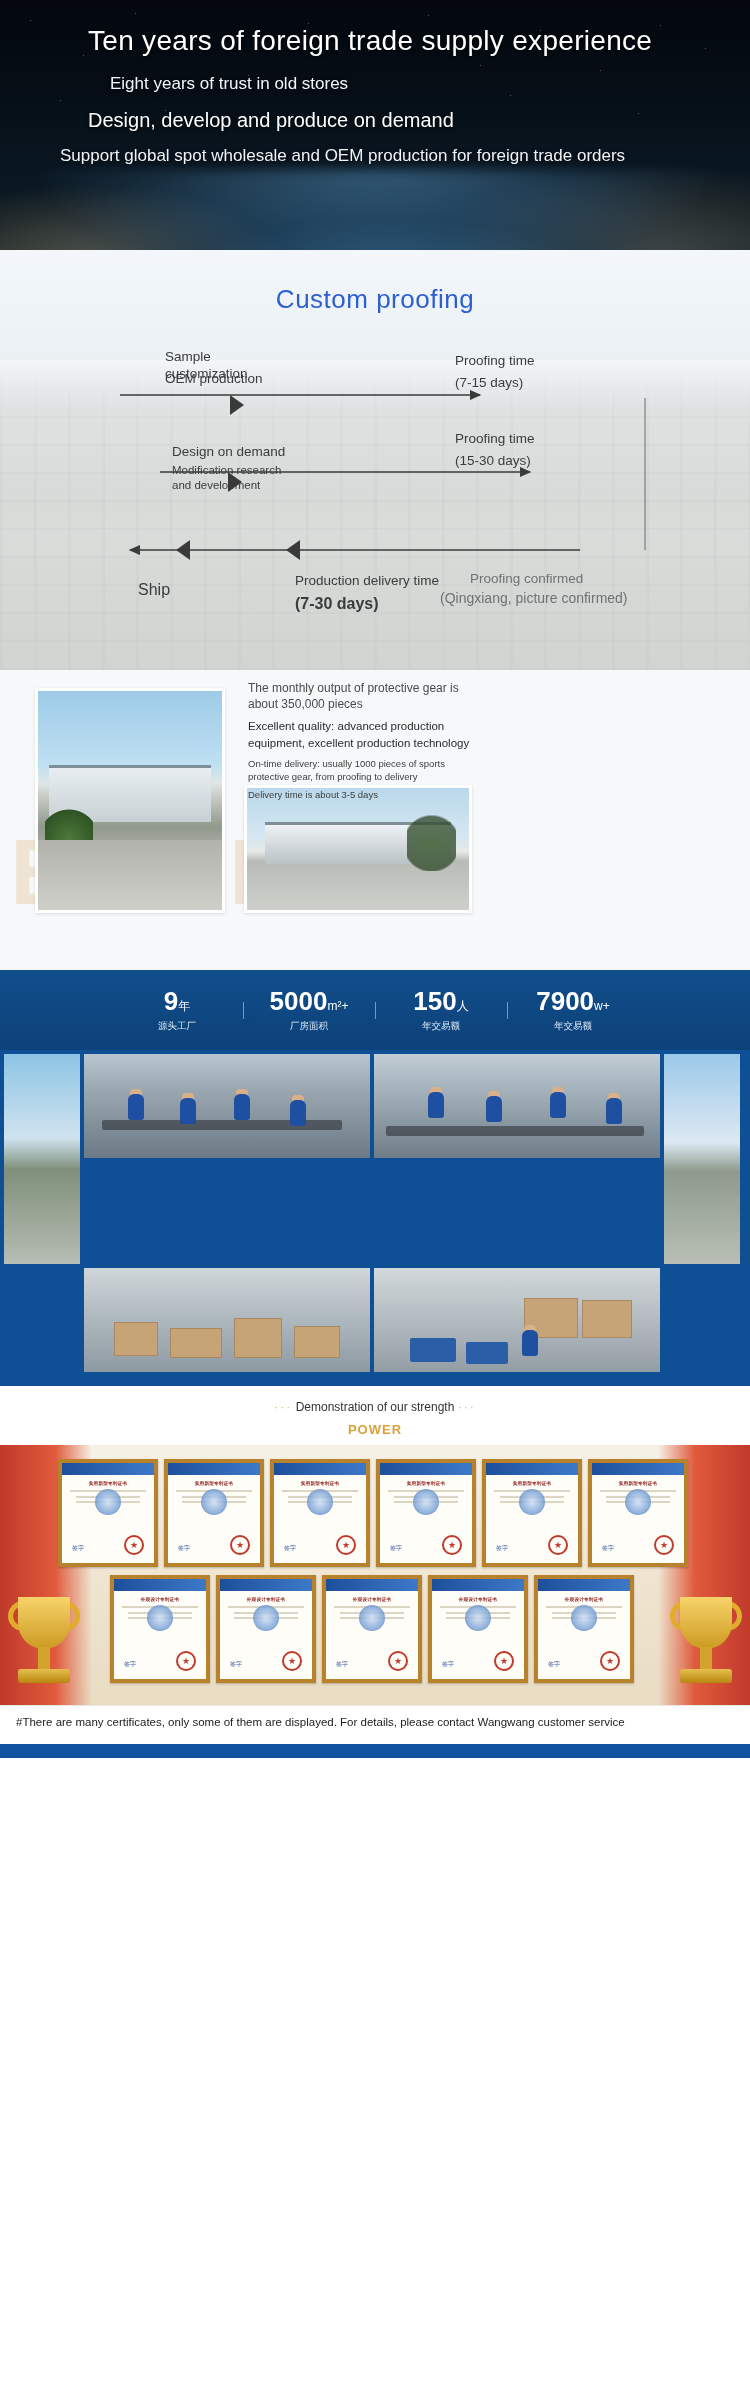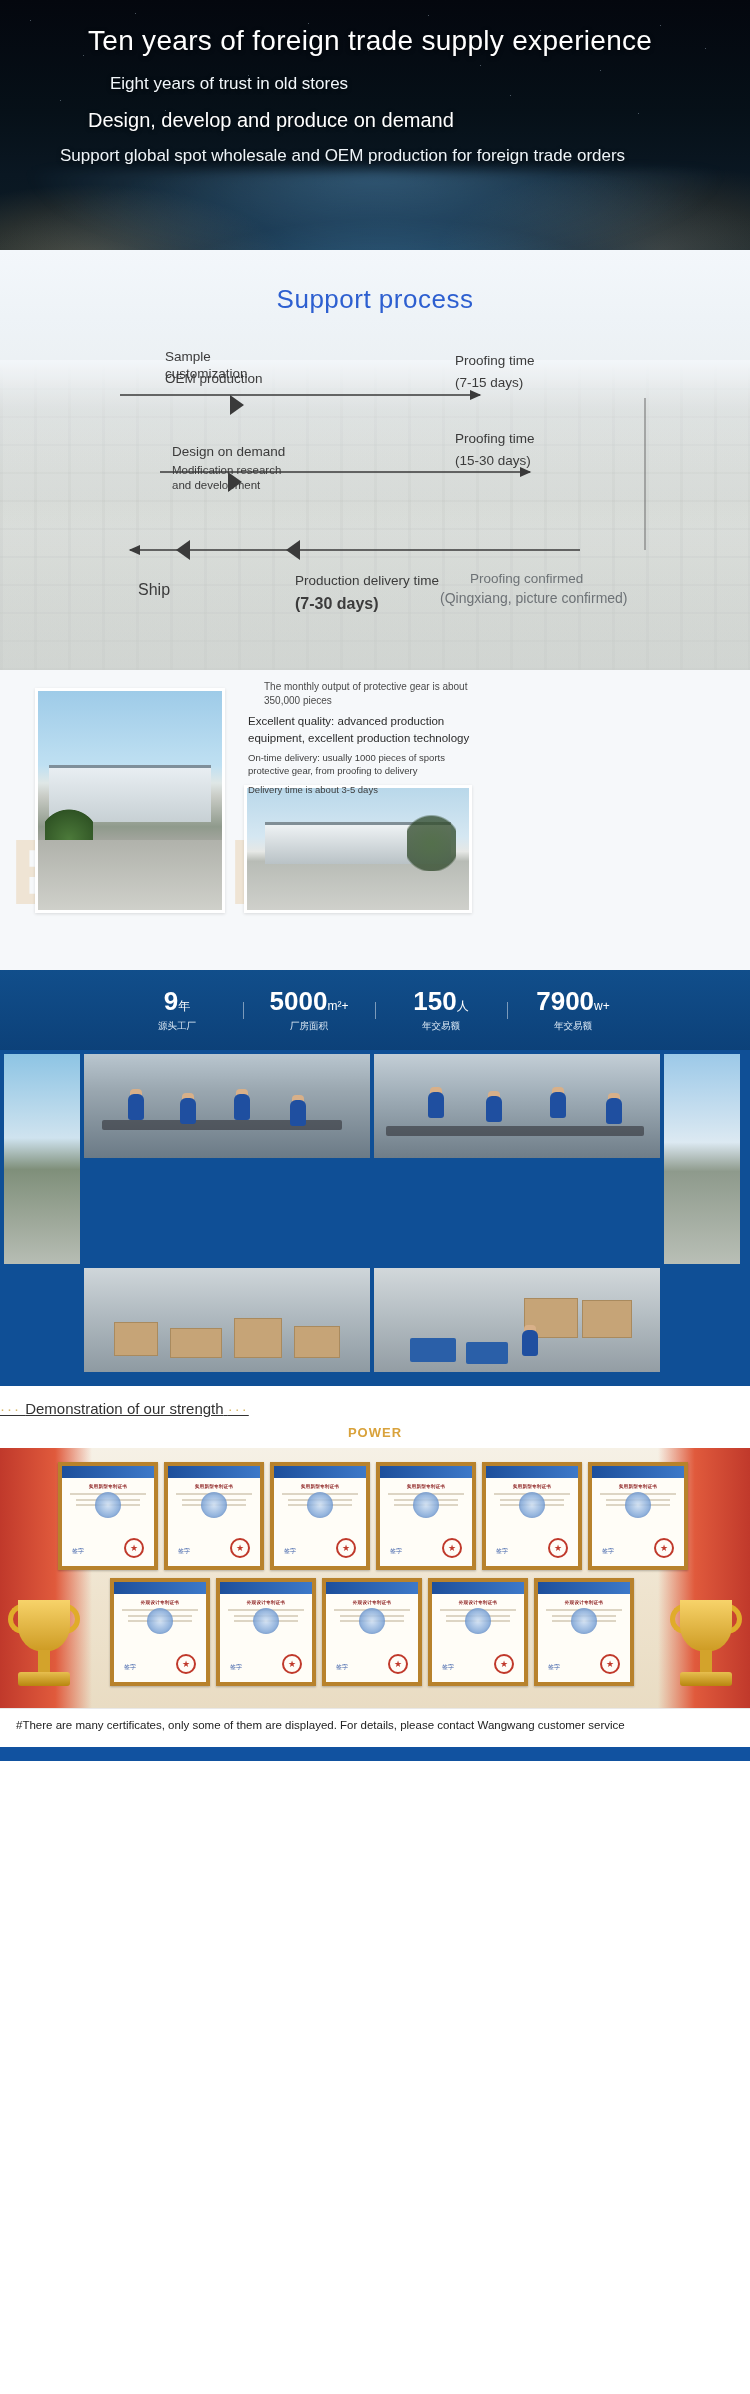--- a/index.html
+++ b/index.html
@@ -91,21 +91,21 @@
   .ph-factory1 .tree{ position:absolute; left:4%; bottom:22%; width:26%; height:26%; background:radial-gradient(circle at 50% 60%, #4c7a3a, #2f5324 70%, rgba(0,0,0,0) 72%);}
   .ph-factory1 .road{ position:absolute; left:0; bottom:0; width:100%; height:32%; background:linear-gradient(180deg,#b0b2ab,#cfd0ca);}
   .ph-factory2 {
     left: 244px; top: 115px; width: 228px; height: 128px;
     background: linear-gradient(180deg,#b9d8ea 0%, #d5e7f2 40%, #e6e8e6 52%, #b8bcb6 60%, #cfd0cb 100%);
   }
   .ph-factory2 .bld{ position:absolute; left:8%; top:28%; width:84%; height:34%; background:linear-gradient(180deg,#eef2f4,#b9c2c6); border-top:3px solid #808e96;}
   .ph-factory2 .tree{ position:absolute; right:6%; top:18%; width:22%; height:50%; background:radial-gradient(circle at 50% 55%, rgba(70,100,60,.9), rgba(45,70,40,.75) 65%, rgba(0,0,0,0) 70%);}
   .cap-text { position: absolute; left: 248px; top: 10px; width: 238px; color: #2b2b2b; }
   .cap-text p { font-size: 11.5px; line-height: 1.45; margin-bottom: 6px; }
-  .cap-text p.tiny { font-size: 10px; line-height: 1.35; color: #4a4a4a; margin-left: 16px; }
+  .cap-text p.tiny { font-size: 12px; line-height: 1.35; color: #4a4a4a; }
   .cap-text p.tiny2 { font-size: 9.5px; line-height: 1.35; color: #3d3d3d; }
 
   
   .strength { position: relative; width: 750px; background: #0f4f96; padding-bottom: 0; }
   .stats-band {
     position: relative; width: 750px; height: 80px;
     background:
       linear-gradient(180deg, rgba(12,70,130,.86), rgba(10,60,115,.86)),
       linear-gradient(180deg,#2f7fc0,#1a5f9e);
     display: flex; align-items: center; justify-content: center; gap: 0;
@@ -128,21 +128,21 @@
   .work2 { background: linear-gradient(180deg,#c3ced6 0%,#9fadb7 40%,#6f7d88 100%); }
   .work3 { background: linear-gradient(180deg,#cfd6da 0%,#b0bac0 45%,#8e9aa2 100%); }
   .work4 { background: linear-gradient(180deg,#d2d8db 0%,#b5bec3 45%,#939da4 100%); }
   .worker { position:absolute; width:16px; height:26px; border-radius:6px 6px 3px 3px; background:#1f4fa0; box-shadow:0 -7px 0 -2px #d8b089; }
   .bench { position:absolute; height:10px; background:rgba(40,40,45,.55); border-radius:2px; }
   .box { position:absolute; background:#c6a477; border:1px solid #a98a5e; }
   .bluebin { position:absolute; background:#2a5fa8; border-radius:2px; }
 
   
   .demo { background:#ffffff; padding: 14px 0 0; }
-  .demo .title { text-align:left; font-size: 15px; color:#333;text-decoration:underline; }
+  .demo .title { text-align:center; font-size: 12px; color:#333; }
   .demo .title .dots { color:#d8b86a; letter-spacing:2px; }
   .demo .power { text-align:center; font-size: 13px; color:#d9a23b; font-weight:700; margin-top:8px; letter-spacing:1px; }
 
   
   .certs {
     position: relative; width: 750px; height: 260px; margin-top: 8px;
     background: linear-gradient(180deg,#f6f1e6 0%, #efe4cf 55%, #e9dcc3 100%);
     overflow:hidden;
   }
   .ribbon-left, .ribbon-right { position:absolute; top:0; width:92px; height:260px; }
@@ -209,21 +209,21 @@
     <div class="hero-text">
       <h1>Ten years of foreign trade supply experience</h1>
       <div class="sub1">Eight years of trust in old stores</div>
       <div class="sub2">Design, develop and produce on demand</div>
       <div class="sub3">Support global spot wholesale and OEM production for foreign trade orders</div>
     </div>
   </section>
 
   <section class="process">
     <div class="bgphoto"></div>
-    <h2>Support process</h2>
+    <h2>Custom proofing</h2>
 
     <svg class="flow" viewBox="0 0 750 420">
       <defs>
         <marker id="arw" markerWidth="10" markerHeight="10" refX="8" refY="4" orient="auto">
           <path d="M0,0 L9,4 L0,8 z" fill="#3a3a3a"></path>
         </marker>
         <marker id="arwL" markerWidth="10" markerHeight="10" refX="8" refY="4" orient="auto">
           <path d="M0,0 L9,4 L0,8 z" fill="#3a3a3a"></path>
         </marker>
       </defs>

